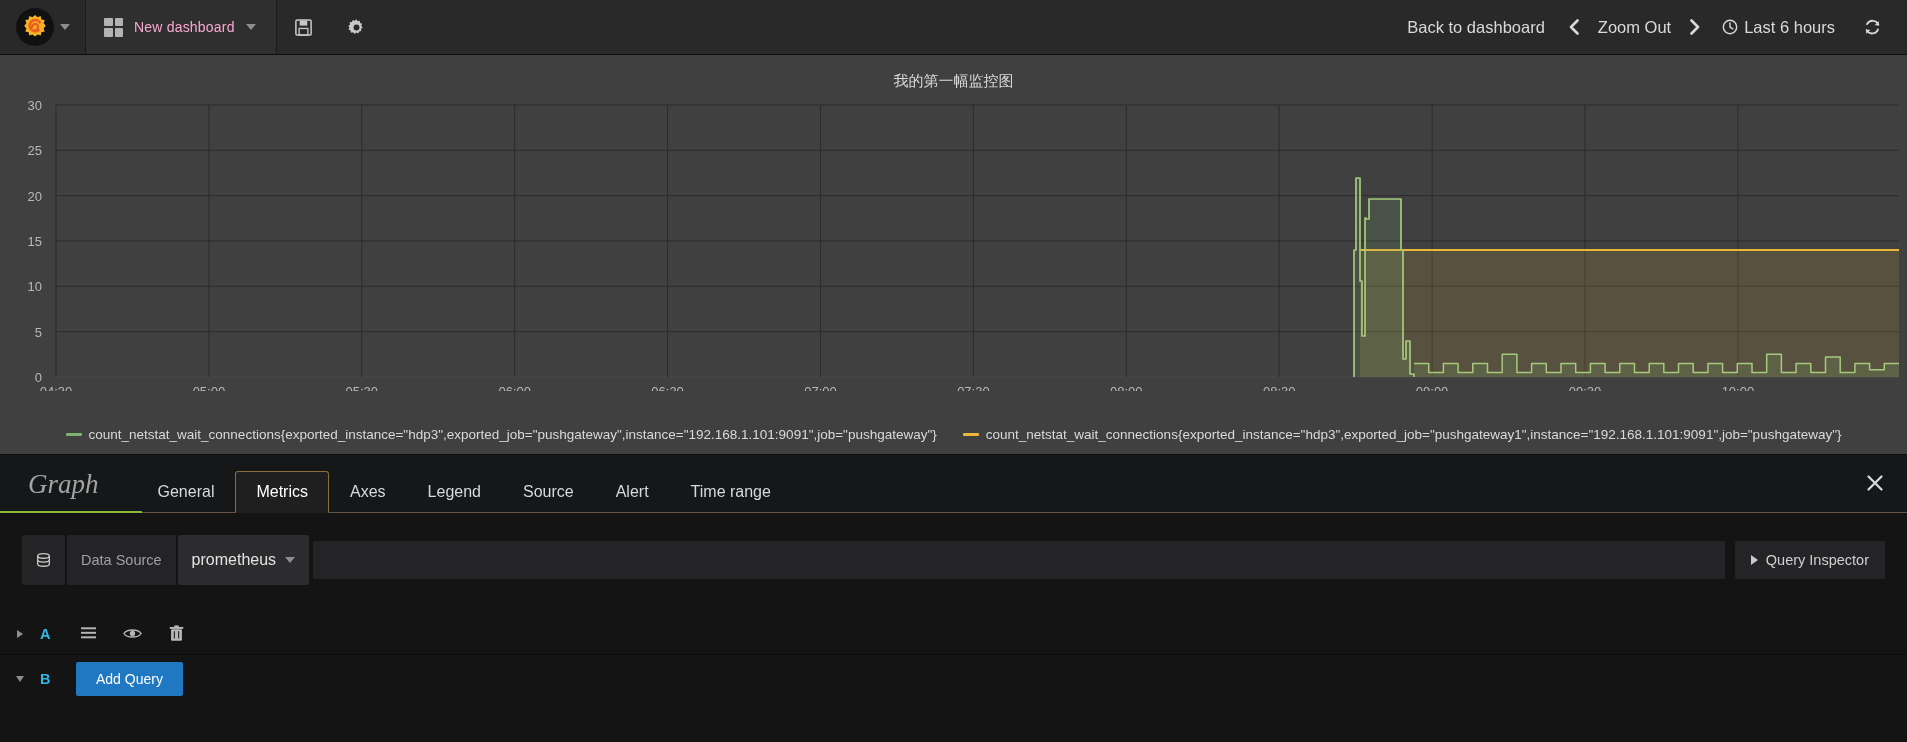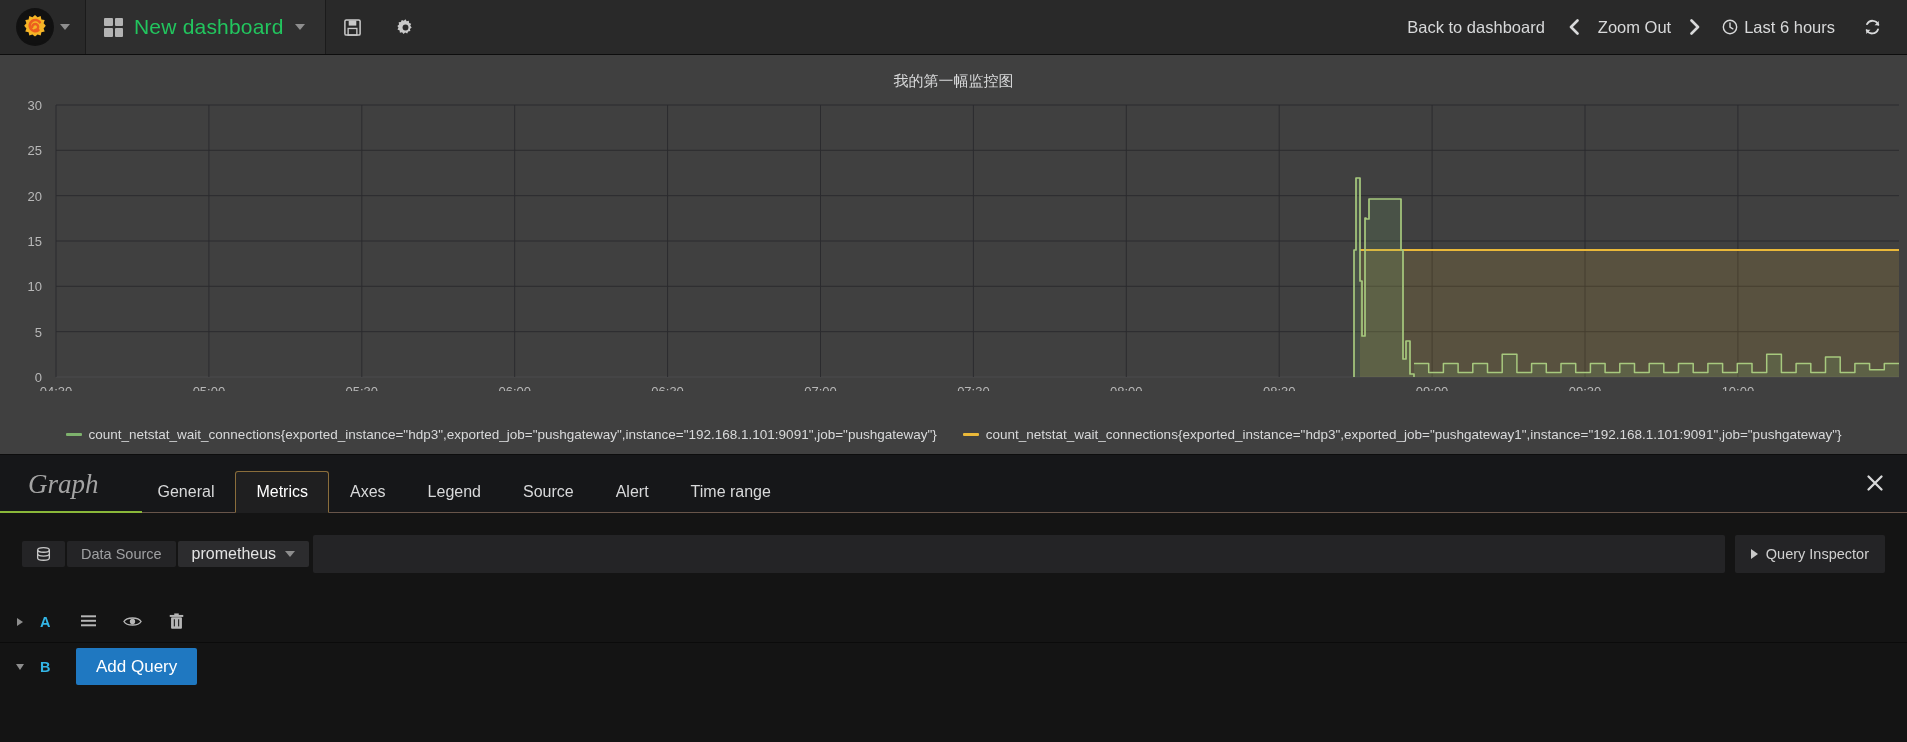--- a/index.html
+++ b/index.html
@@ -37,21 +37,21 @@
     border-top: 6px solid #8e8e8e;
   }
   .dash-cell {
     display: flex; align-items: center; gap: 11px;
     padding: 0 20px 0 18px;
     border-right: 1px solid #1b1b1b;
     background: #2f2f2f;
   }
   .grid-icon { display: grid; grid-template-columns: 1fr 1fr; gap: 2px; width: 19px; height: 19px; }
   .grid-icon i { background: #b3b3b3; border-radius: 1px; }
-  .dash-title { font-size: 21px; color: #22c55e; letter-spacing: .2px; }
+  .dash-title { font-size: 14px; color: #f9a8d4; letter-spacing: .2px; }
   .icon-cell {
     display: flex; align-items: center; justify-content: center;
     padding: 0 17px; color: #c9c9c9;
   }
   .icon-cell svg { display:block; }
   .nav-spacer { flex: 1; }
   .nav-right { display: flex; align-items: center; gap: 0; padding-right: 21px; }
   .nav-btn {
     font-size: 16.5px; color: #d8d9da; padding: 0 14px;
     display: flex; align-items: center; height: 55px;
@@ -109,21 +109,21 @@
     background: #1f1f20; border-color: #8a6d3b; border-bottom-color: #1f1f20;
     color: #fff;
   }
   #close-x {
     position: absolute; right: 22px; top: 18px;
     font-size: 22px; color: #d8d9da; line-height: 1;
   }
 
   #ds-row { display: flex; align-items: center; padding: 22px 22px 0 22px; gap: 2px; }
   .seg {
-    background: #242426; height: 26px; display: flex; align-items: center;
+    background: #242426; height: 50px; display: flex; align-items: center;
     padding: 0 14px; font-size: 14.5px; color: #c7c7c7;
     border-radius: 2px;
   }
   .seg.icon-seg { padding: 0 13px; }
   .seg.label-seg { background: #242426; color: #9fa0a2; }
   .seg.value-seg { background: #2c2c2e; color: #e3e3e3; gap: 9px; font-size: 16px; }
   .seg-fill { flex: 1; background: #242426; height: 38px; border-radius: 2px; margin-left: 2px; }
   .seg-btn {
     background: #242426; height: 38px; display:flex; align-items:center; gap: 8px;
     padding: 0 16px; font-size: 14.5px; color: #d0d0d0; border-radius: 2px; margin-left: 8px;
@@ -134,21 +134,21 @@
   .q-row {
     display: flex; align-items: center; height: 42px;
     border-bottom: 1px solid #0b0b0b;
   }
   .q-toggle { width: 40px; display: flex; justify-content: center; align-items: center; }
   .q-letter { width: 26px; color: #33b5e5; font-size: 14.5px; font-weight: 600; }
   .q-expr { flex: 1; font-size: 15px; color: #d8d9da; padding-left: 20px; }
   .q-actions { display: flex; align-items: center; gap: 0; padding-right: 14px; }
   .q-act { width: 44px; display: flex; justify-content: center; align-items: center; color: #b6b6b6; }
   .add-query-btn {
-    background: #1f78c1; color: #fff; font-size: 17px;
+    background: #1f78c1; color: #fff; font-size: 14px;
     padding: 9px 20px; border-radius: 2px; line-height: 18px;
   }
   .tri-r-sm { width:0;height:0;border-top:4.5px solid transparent;border-bottom:4.5px solid transparent;border-left:6px solid #8e8e8e; }
   .tri-d-sm { width:0;height:0;border-left:4.5px solid transparent;border-right:4.5px solid transparent;border-top:6px solid #8e8e8e; }
 </style>
 </head>
 <body>
 
 <div id="topnav">
   <div class="nav-left">

